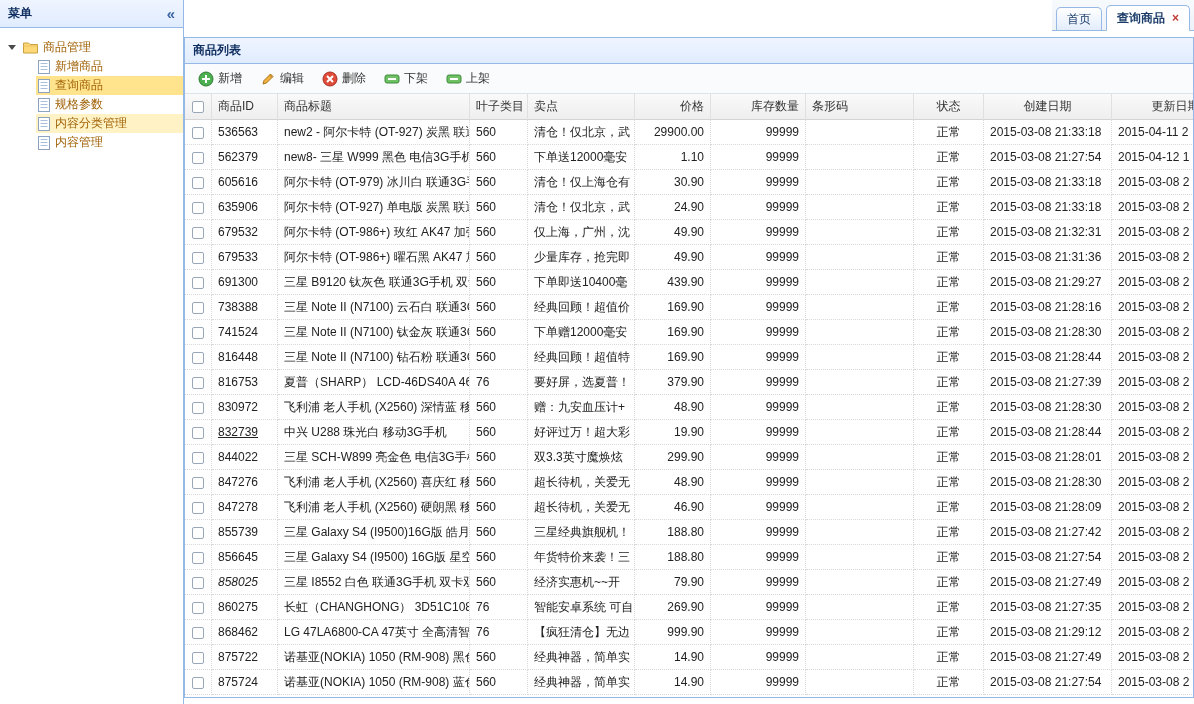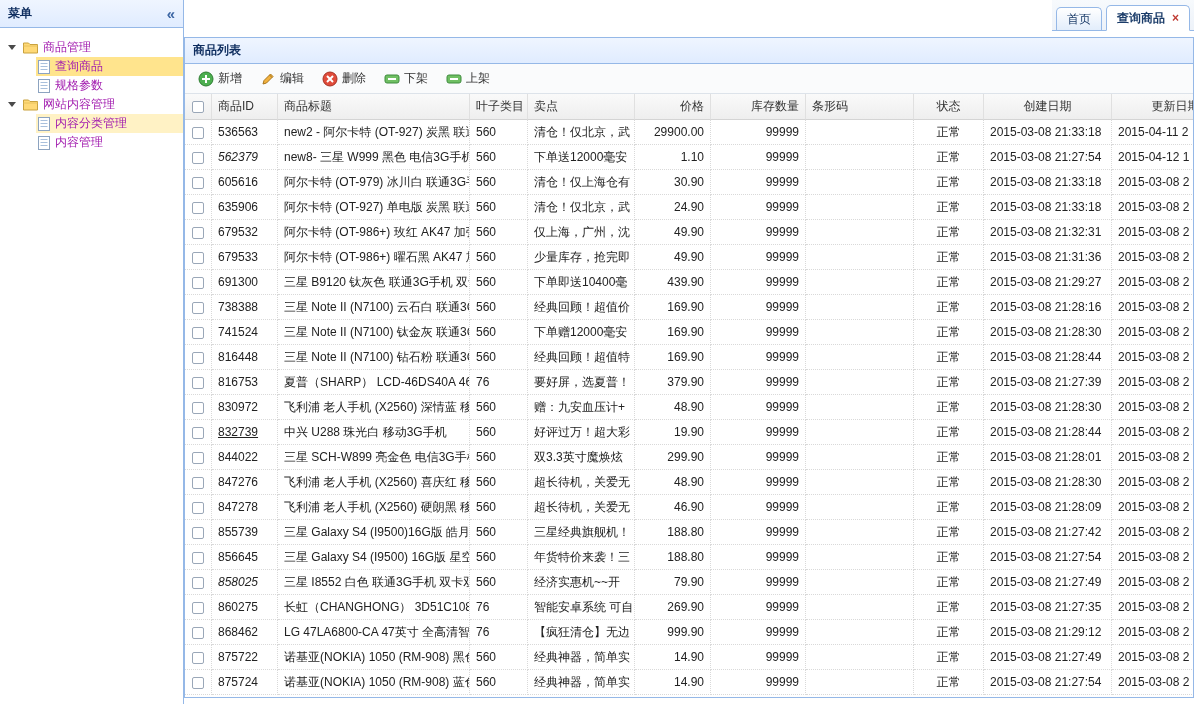--- a/index.html
+++ b/index.html
@@ -26,21 +26,21 @@
   .tree-row.root { padding-left:8px; }
   .tree-row.child { padding-left:36px; }
   .tree-arrow {
     width:0; height:0; flex:0 0 auto;
     border-left:4px solid transparent; border-right:4px solid transparent;
     border-top:5px solid #4A4A4A; margin-right:5px;
   }
   .node-body { display:flex; align-items:center; gap:5px; flex:1; height:100%; padding-left:2px; }
   .node-body.sel { background:#FFE48D; }
   .node-body.hov { background:#FFF2C5; }
-  .node-label { color:#a21caf; }
+  .node-label { color:#a16207; }
   .icon-wrap { display:inline-flex; align-items:center; flex:0 0 auto; }
 
   
   .main { flex:1; display:flex; flex-direction:column; overflow:hidden;align-items:flex-end; }
   .tabs-header {
     height:31px; flex:0 0 31px;
     background:linear-gradient(#F7FAFD,#EDF2F9);
     border-bottom:1px solid #95B8E7;
     display:flex; align-items:flex-end; padding-left:4px;
   }
@@ -119,20 +119,33 @@
           <span class="icon-wrap">
             <svg width="15" height="13" viewBox="0 0 15 13">
                 <path d="M0.5 2 L5.5 2 L7 3.5 L14.5 3.5 L14.5 12 L0.5 12 Z" fill="#FFD977" stroke="#C9A23F"></path>
                 <path d="M0.5 5 L14.5 5" stroke="#E8C25F"></path>
               </svg>
           </span>
           <span class="node-label">商品管理</span>
         </span>
       </div>
 
+      <div class="tree-row child">
+        <span class="node-body">
+          <span class="icon-wrap">
+            <svg width="12" height="14">
+                <rect x="0.5" y="0.5" width="11" height="13" fill="#fff" stroke="#8CA3C0"></rect>
+                <line x1="2.5" y1="3.5" x2="9.5" y2="3.5" stroke="#A9C0DC"></line>
+                <line x1="2.5" y1="6.5" x2="9.5" y2="6.5" stroke="#A9C0DC"></line>
+                <line x1="2.5" y1="9.5" x2="9.5" y2="9.5" stroke="#A9C0DC"></line>
+              </svg>
+          </span>
+          <span class="node-label">新增商品</span>
+        </span>
+      </div>
 
       <div class="tree-row child">
         <span class="node-body sel">
           <span class="icon-wrap">
             <svg width="12" height="14">
                 <rect x="0.5" y="0.5" width="11" height="13" fill="#fff" stroke="#8CA3C0"></rect>
                 <line x1="2.5" y1="3.5" x2="9.5" y2="3.5" stroke="#A9C0DC"></line>
                 <line x1="2.5" y1="6.5" x2="9.5" y2="6.5" stroke="#A9C0DC"></line>
                 <line x1="2.5" y1="9.5" x2="9.5" y2="9.5" stroke="#A9C0DC"></line>
               </svg>
@@ -148,32 +161,20 @@
                 <rect x="0.5" y="0.5" width="11" height="13" fill="#fff" stroke="#8CA3C0"></rect>
                 <line x1="2.5" y1="3.5" x2="9.5" y2="3.5" stroke="#A9C0DC"></line>
                 <line x1="2.5" y1="6.5" x2="9.5" y2="6.5" stroke="#A9C0DC"></line>
                 <line x1="2.5" y1="9.5" x2="9.5" y2="9.5" stroke="#A9C0DC"></line>
               </svg>
           </span>
           <span class="node-label">规格参数</span>
         </span>
       </div>
 
-      <div class="tree-row root">
-        <span class="tree-arrow"></span>
-        <span class="node-body">
-          <span class="icon-wrap">
-            <svg width="15" height="13" viewBox="0 0 15 13">
-                <path d="M0.5 2 L5.5 2 L7 3.5 L14.5 3.5 L14.5 12 L0.5 12 Z" fill="#FFD977" stroke="#C9A23F"></path>
-                <path d="M0.5 5 L14.5 5" stroke="#E8C25F"></path>
-              </svg>
-          </span>
-          <span class="node-label">网站内容管理</span>
-        </span>
-      </div>
 
       <div class="tree-row child">
         <span class="node-body hov">
           <span class="icon-wrap">
             <svg width="12" height="14">
                 <rect x="0.5" y="0.5" width="11" height="13" fill="#fff" stroke="#8CA3C0"></rect>
                 <line x1="2.5" y1="3.5" x2="9.5" y2="3.5" stroke="#A9C0DC"></line>
                 <line x1="2.5" y1="6.5" x2="9.5" y2="6.5" stroke="#A9C0DC"></line>
                 <line x1="2.5" y1="9.5" x2="9.5" y2="9.5" stroke="#A9C0DC"></line>
               </svg>
@@ -307,21 +308,21 @@
                   <td style="text-align: left;">清仓！仅北京，武</td>
                   <td style="text-align: right;">29900.00</td>
                   <td style="text-align: right;">99999</td>
                   <td style="text-align: left;"></td>
                   <td style="text-align: center;">正常</td>
                   <td style="text-align: left;">2015-03-08 21:33:18</td>
                   <td style="text-align: left;">2015-04-11 2</td>
                 </tr>
                 <tr>
                   <td style="text-align: center;"><span class="checkbox"></span></td>
-                  <td style="text-align: left; font-style: italic;">562379</td>
+                  <td style="text-align: left;">562379</td>
                   <td style="text-align: left;">new8- 三星 W999 黑色 电信3G手机</td>
                   <td style="text-align: left;">560</td>
                   <td style="text-align: left;">下单送12000毫安</td>
                   <td style="text-align: right;">1.10</td>
                   <td style="text-align: right;">99999</td>
                   <td style="text-align: left;"></td>
                   <td style="text-align: center;">正常</td>
                   <td style="text-align: left;">2015-03-08 21:27:54</td>
                   <td style="text-align: left;">2015-04-12 1</td>
                 </tr>

